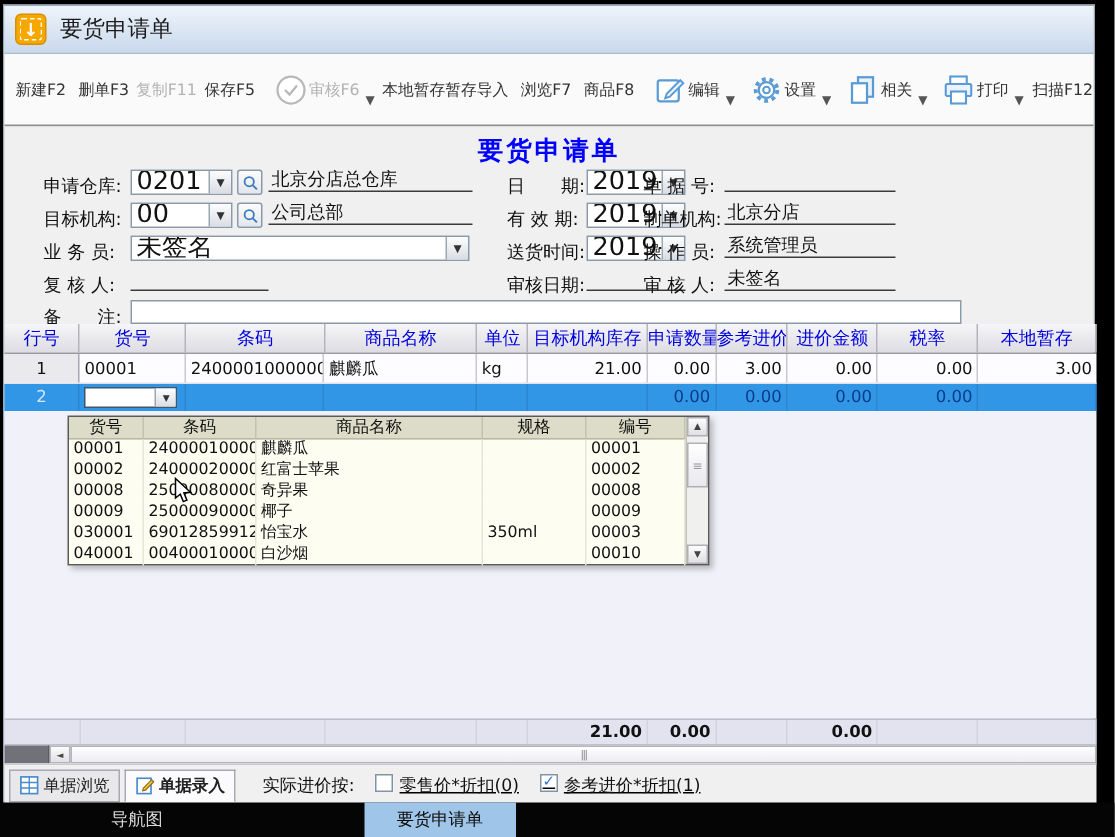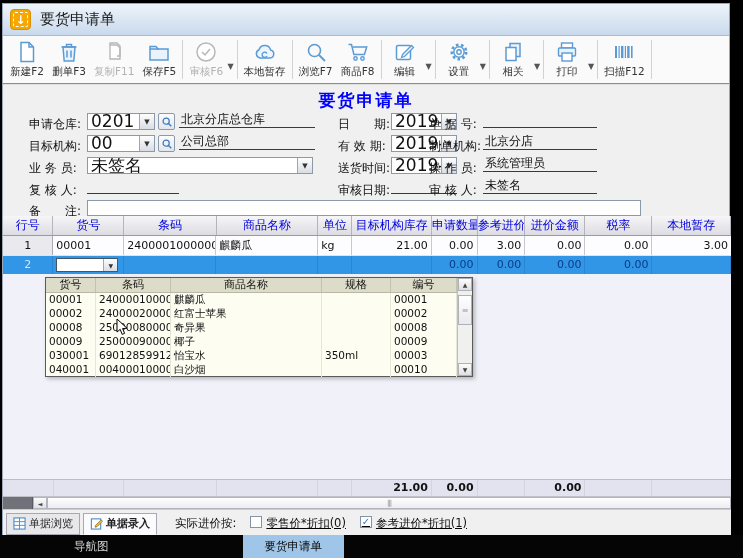--- a/index.html
+++ b/index.html
@@ -14,21 +14,21 @@
     display:flex; align-items:center; }
   .app-icon { width:21px; height:21px; margin-left:7px; background:#f7a800; border:1px solid #d88f00;
     border-radius:4px; position:relative; display:flex; align-items:center; justify-content:center; }
   .app-icon::before { content:""; position:absolute; inset:2px; border:1px dashed #fff; border-radius:2px; }
   .app-icon span { color:#fff; font-size:12px; font-weight:bold; line-height:1; }
   .title-text { margin-left:9px; font-size:15px; color:#1c1c1c; }
 
   
   .toolbar { position:absolute; left:0; top:32px; width:100%; height:49px; background:#fafafa;
     border-bottom:2px groove #e0e0e0; display:flex; align-items:stretch; padding-left:3px; }
-  .tbtn { display:flex; flex-direction:column; align-items:center; justify-content:center;
+  .tbtn { display:flex; flex-direction:row; align-items:center; justify-content:center;
     padding:2px 4px; min-width:42px; color:#333; cursor:default; }
   .tbtn .lab { font-size:10.5px; margin-top:1px; white-space:nowrap; }
   .tbtn.disabled .lab { color:#b2b2b2; }
   .tbtn svg { display:block; }
   .twrap { display:flex; align-items:center; }
   .tarrow { font-size:8px; color:#555; margin:14px 1px 0 0; }
   .tsep { width:1px; background:#d2d2d2; margin:4px 2px; }
 
   
   .form { position:absolute; left:0; top:81px; width:100%; height:131px; background:#f0f0f0; }
@@ -168,20 +168,27 @@
       <span class="tarrow">▼</span>
     </div>
     <div class="tsep"></div>
     <div class="tbtn">
       <svg width="24" height="24" viewBox="0 0 24 24">
           <path d="M7 18h10a4 4 0 0 0 .6-7.9A6 6 0 0 0 6 9.8 4.3 4.3 0 0 0 7 18z" fill="#eef6fd" stroke="#5b9bd5" stroke-width="1.5"></path>
           <path d="M14 13.5a2.6 2.6 0 1 0 0 2.5" fill="none" stroke="#5b9bd5" stroke-width="1.4"></path>
         </svg>
       <span class="lab">本地暂存</span>
     </div>
+    <div class="tbtn">
+      <svg width="24" height="24" viewBox="0 0 24 24">
+          <path d="M7 18h10a4 4 0 0 0 .6-7.9A6 6 0 0 0 6 9.8 4.3 4.3 0 0 0 7 18z" fill="#eef6fd" stroke="#5b9bd5" stroke-width="1.5"></path>
+          <path d="M14 13.5a2.6 2.6 0 1 0 0 2.5" fill="none" stroke="#5b9bd5" stroke-width="1.4"></path>
+        </svg>
+      <span class="lab">暂存导入</span>
+    </div>
     <div class="tsep"></div>
     <div class="tbtn">
       <svg width="24" height="24" viewBox="0 0 24 24">
           <circle cx="10.5" cy="10.5" r="6" fill="none" stroke="#5b9bd5" stroke-width="1.6"></circle>
           <path d="M15 15l6 6" stroke="#5b9bd5" stroke-width="1.8"></path>
         </svg>
       <span class="lab">浏览F7</span>
     </div>
     <div class="tbtn">
       <svg width="24" height="24" viewBox="0 0 24 24">

